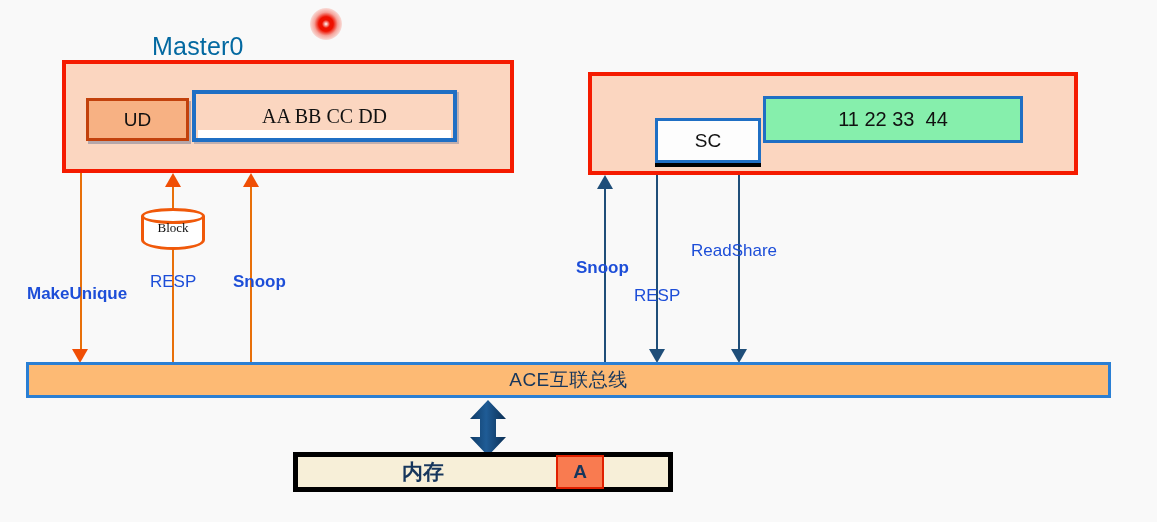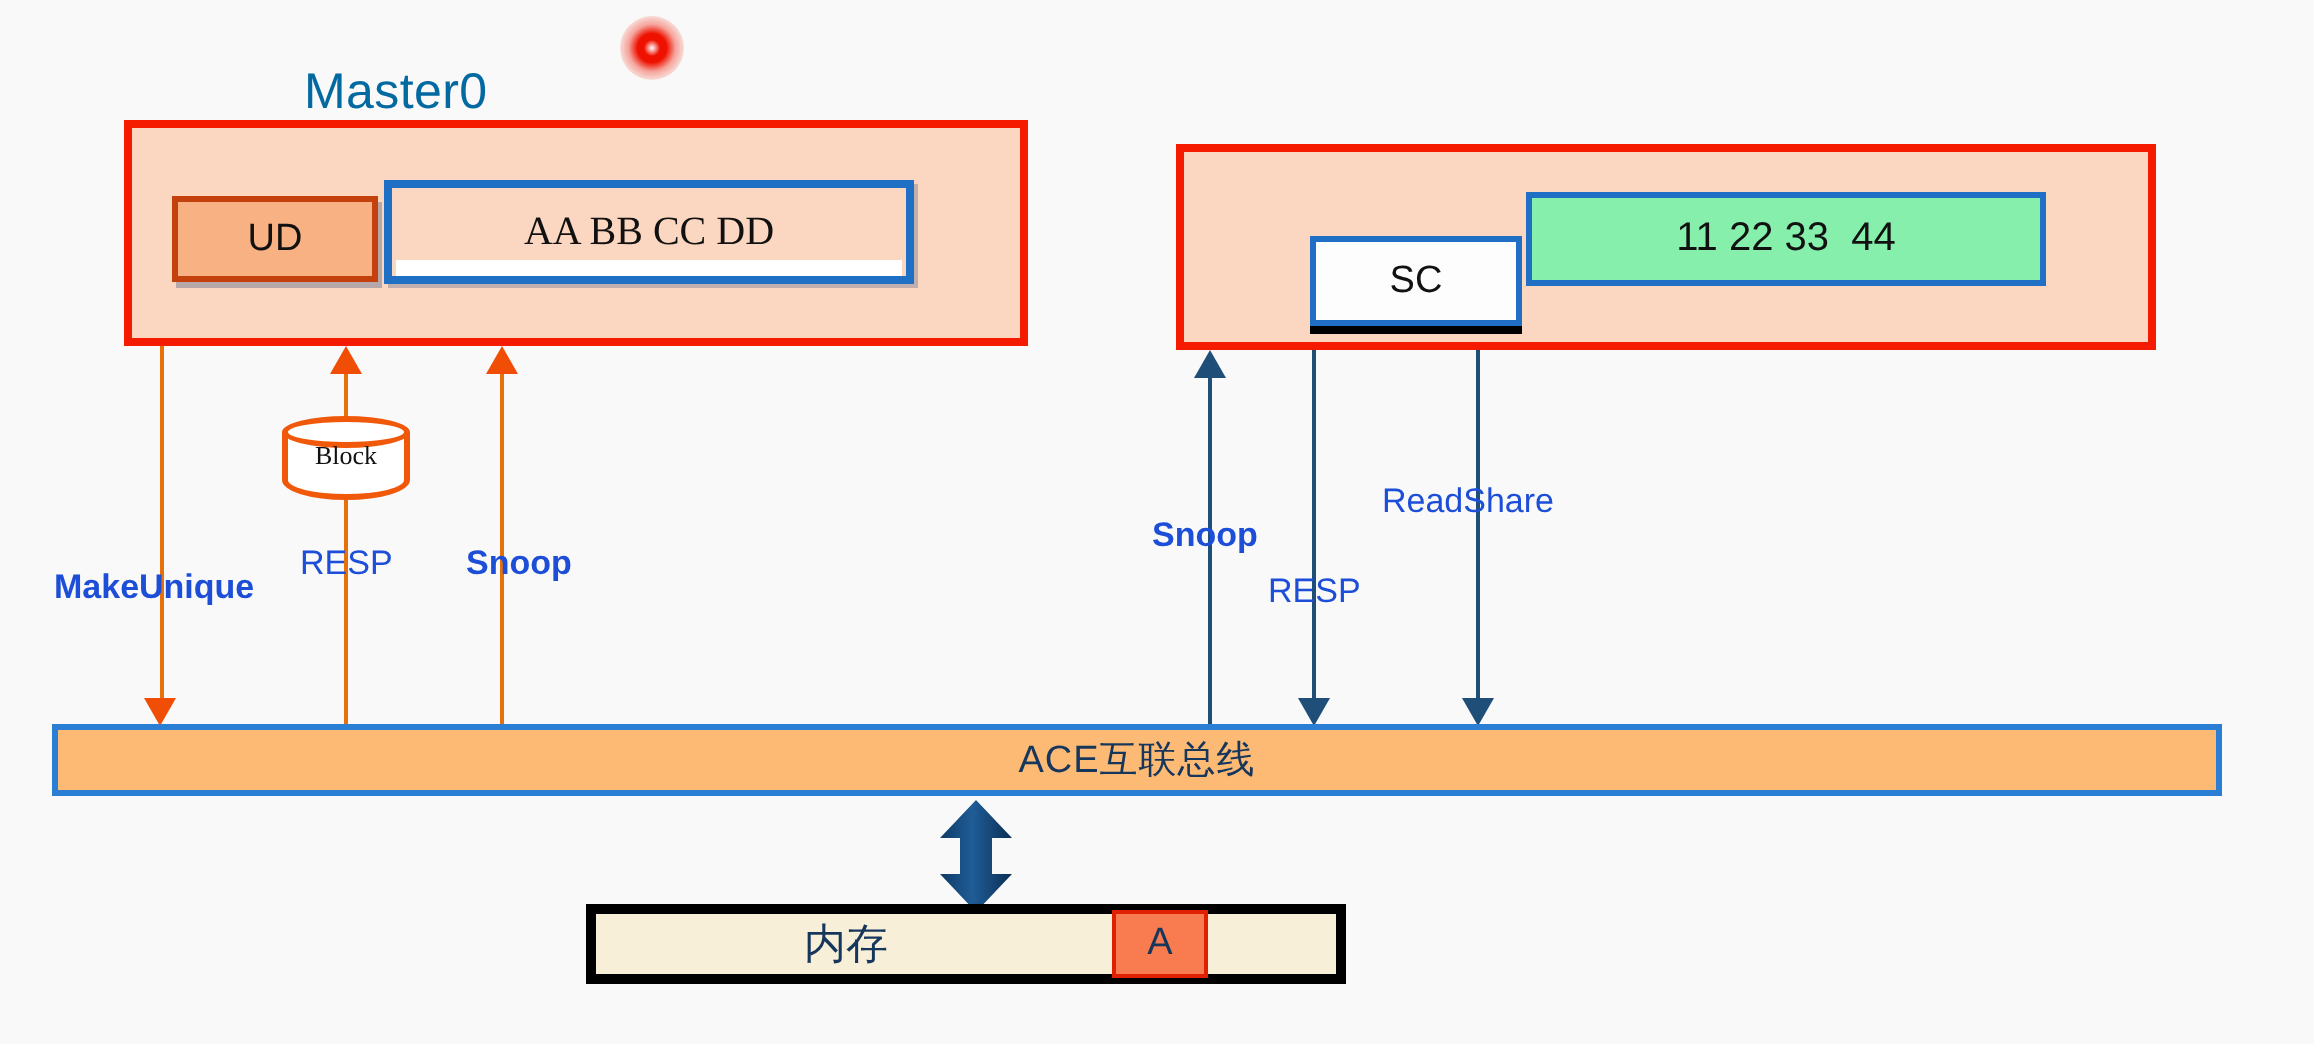--- a/index.html
+++ b/index.html
@@ -182,20 +182,21 @@
     left: 466px; top: 400px; width: 44px; height: 56px;
   }
 
   
   #memory-box {
     position: absolute;
     left: 293px; top: 452px; width: 380px; height: 40px;
     box-sizing: border-box;
     background: #f7efd8;
     border: 5px solid #000000;
+    font-weight: bold;
   }
   #memory-label {
     position: absolute;
     left: 0; top: 0; width: 250px; height: 30px;
     display: flex; align-items: center; justify-content: center;
     font-size: 21px;
     color: #16365c;
   }
   #memory-cell-a {
     position: absolute;

